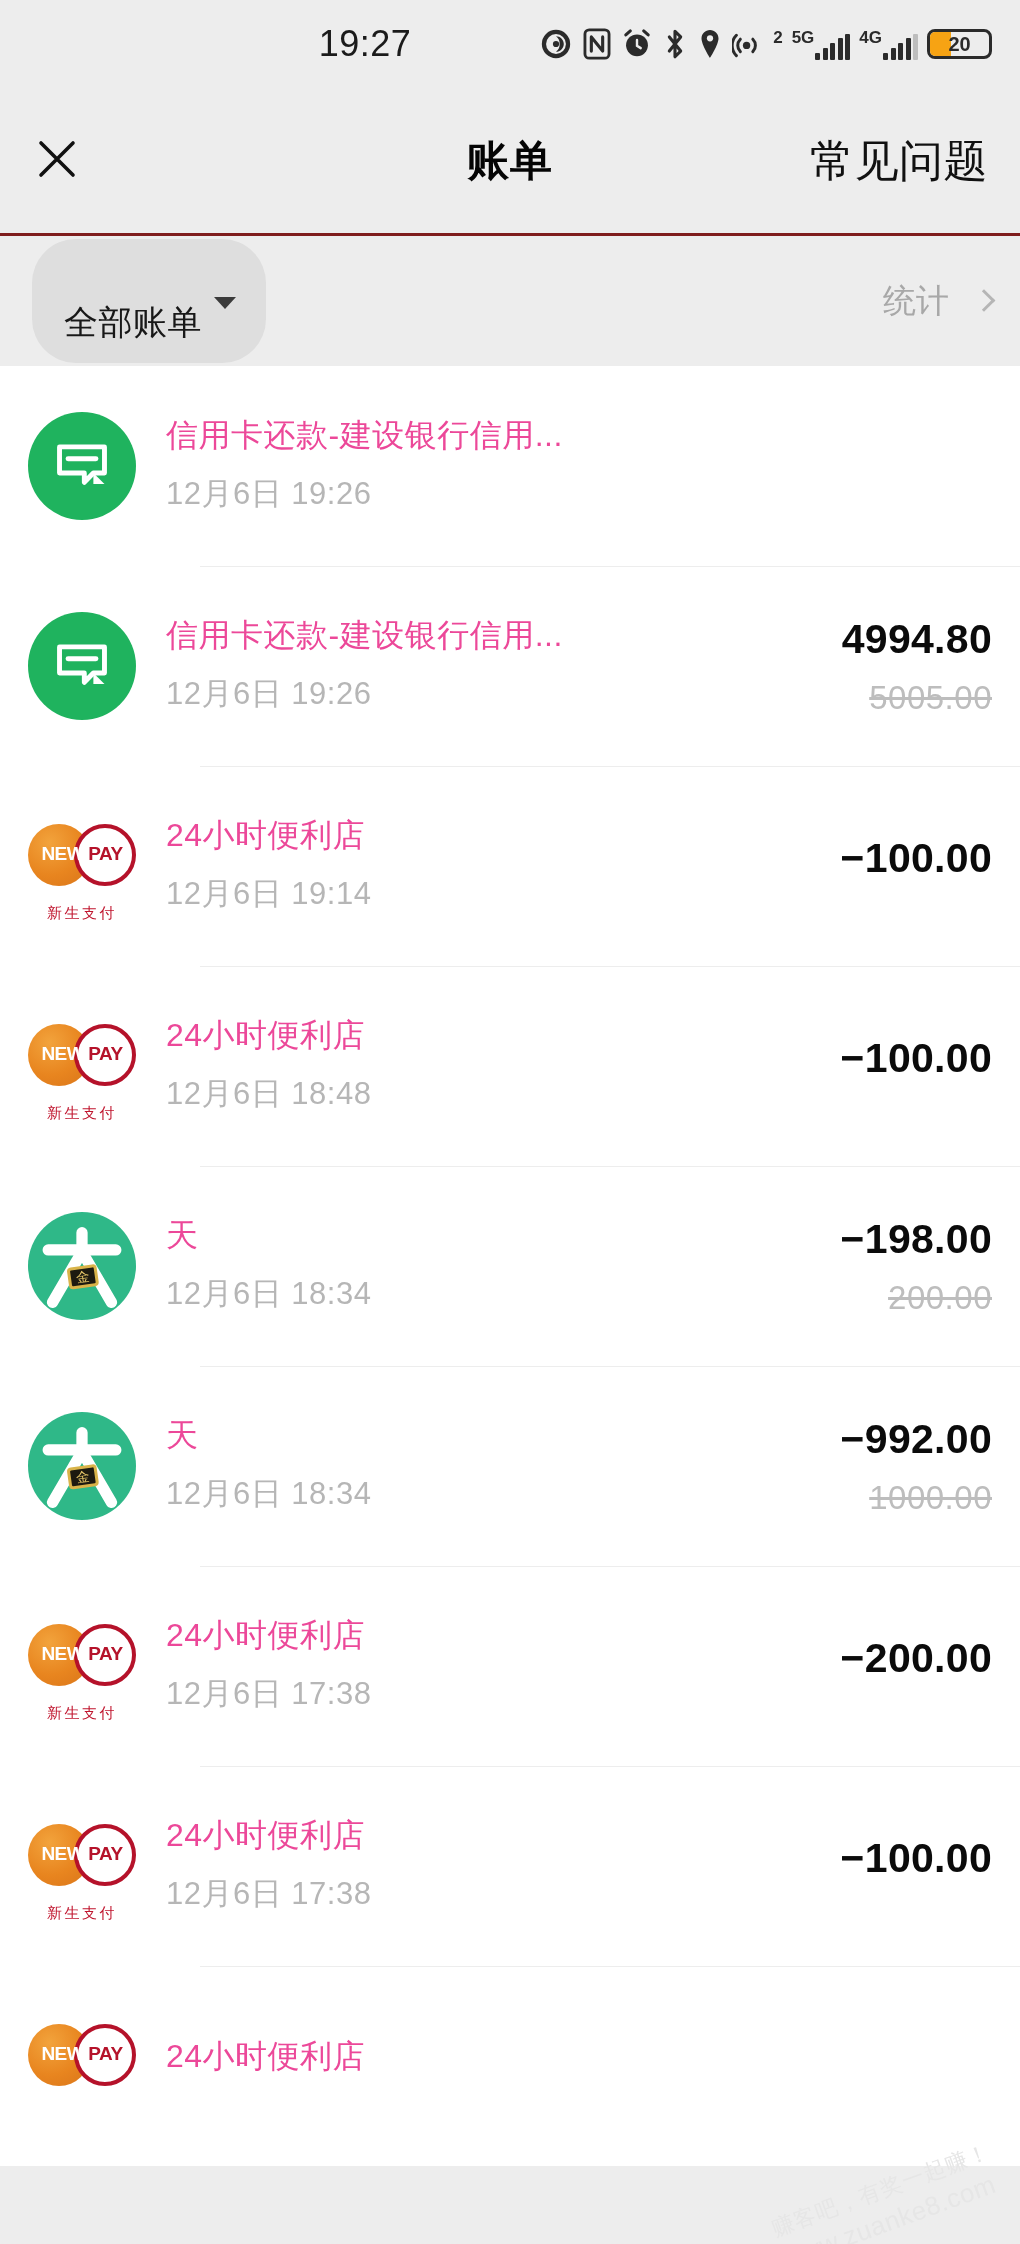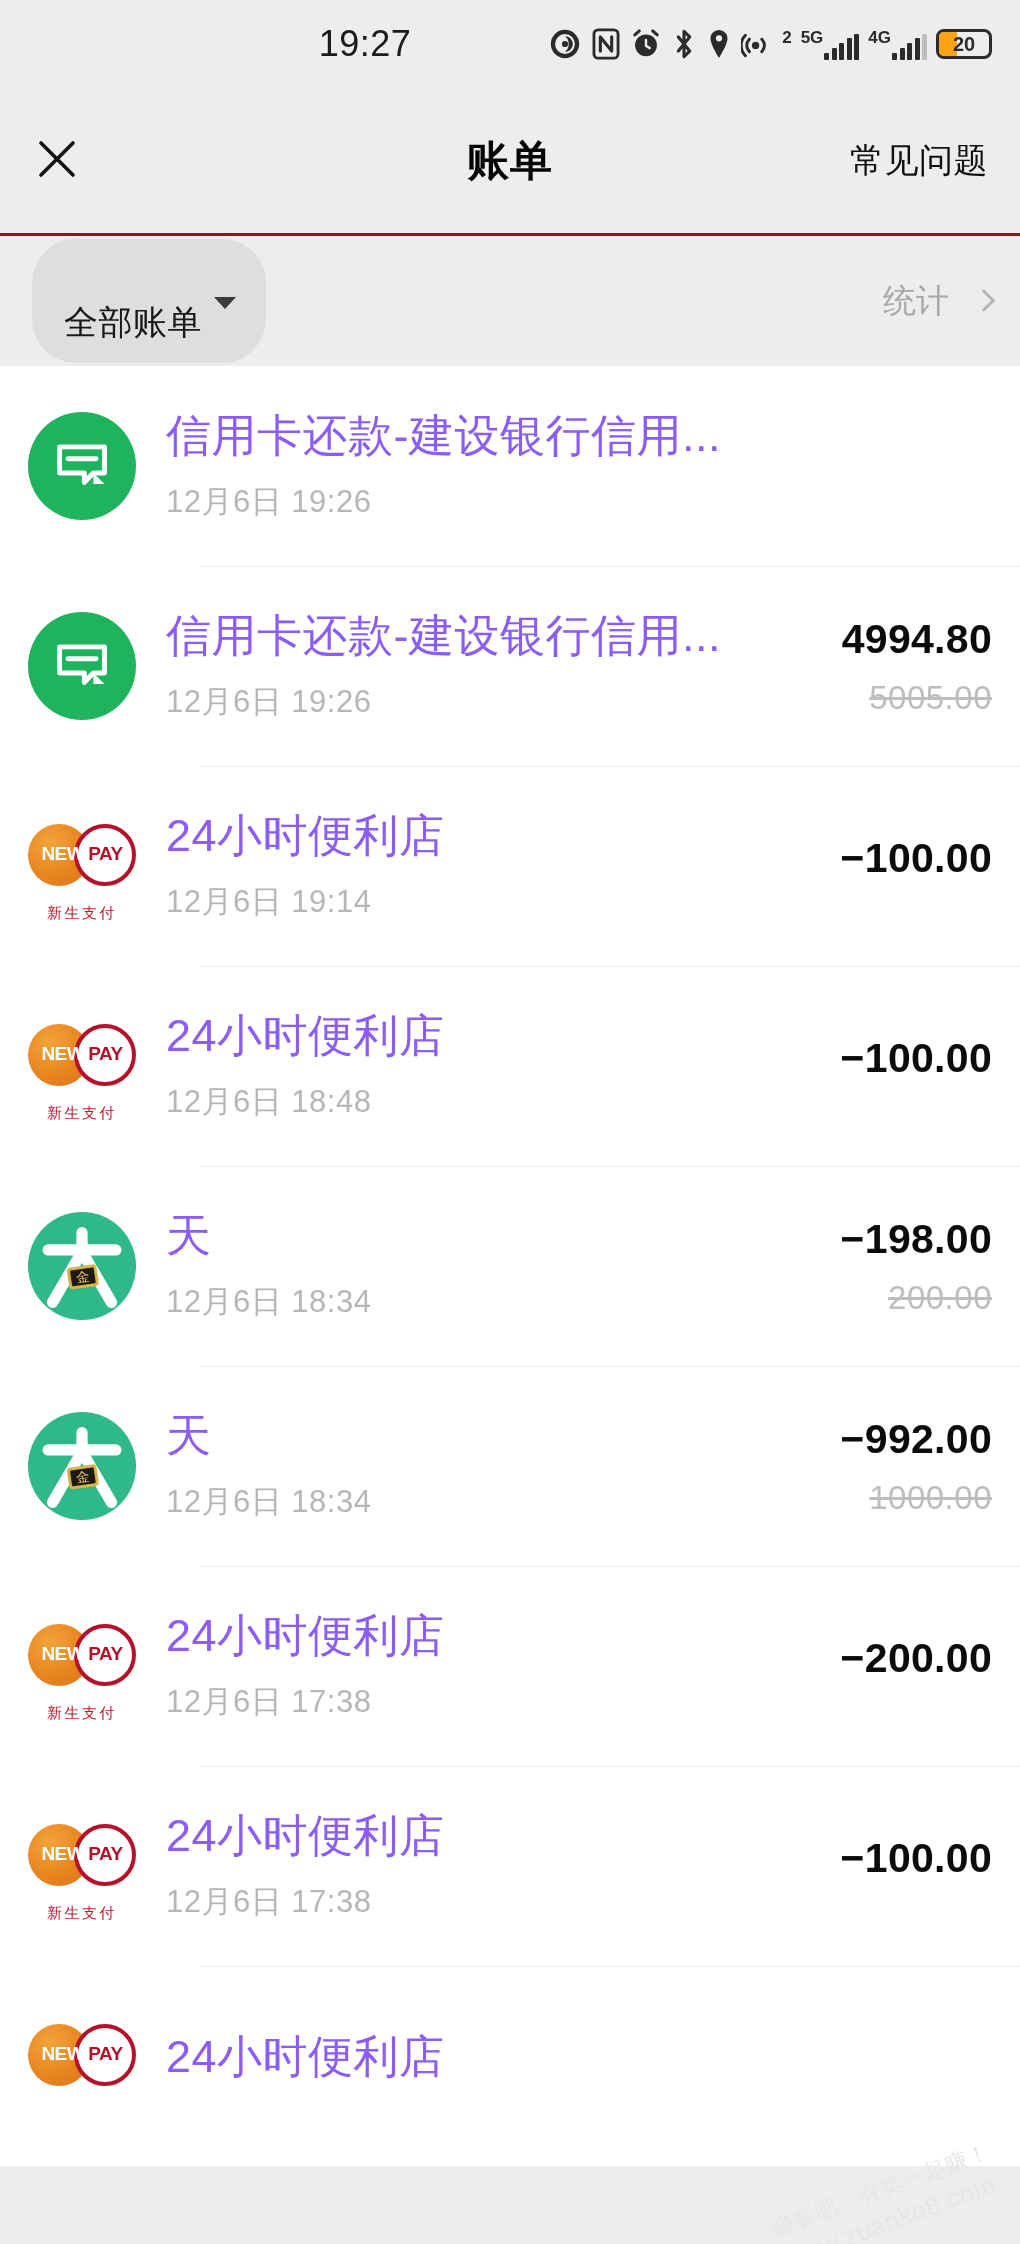--- a/index.html
+++ b/index.html
@@ -29,21 +29,21 @@
   .sb-icons svg { display:block; }
   .sb-5g, .sb-4g { display:flex; align-items:flex-end; gap:1px; }
   .sb-net-label { font-size:17px; font-weight:700; color:#2b2b2b; line-height:1; margin-bottom:14px; }
   .bars { display:flex; align-items:flex-end; gap:2.5px; height:26px; }
   .bars i { display:block; width:5px; background:#2b2b2b; border-radius:1px; }
   .bars i:nth-child(1){height:7px;} .bars i:nth-child(2){height:12px;}
   .bars i:nth-child(3){height:17px;} .bars i:nth-child(4){height:22px;}
   .bars i:nth-child(5){height:26px;}
   .bars.dim i:nth-child(5){ background:#bdbdbd; }
   .battery {
-    position:relative; width:56px; height:30px; border:3px solid #2b2b2b;
+    position:relative; width:65px; height:30px; border:3px solid #2b2b2b;
     border-radius:8px; display:flex; align-items:center; overflow:hidden;
   }
   .battery:after {
     content:""; position:absolute; right:-8px; top:9px; width:5px; height:12px;
     background:#2b2b2b; border-radius:0 3px 3px 0;
   }
   .bat-fill { position:absolute; left:0; top:0; bottom:0; width:36%; background:#f7a313; }
   .bat-num {
     position:relative; z-index:2; width:100%; text-align:center;
     font-size:20px; font-weight:700; color:#2b2b2b; line-height:1;
@@ -55,21 +55,21 @@
     display:flex; align-items:center; justify-content:center;
     border-bottom:3px solid #7f1d1d;
   }
   .hdr-close {
     position:absolute; left:22px; top:50%; transform:translateY(-50%);
     width:70px; height:70px; display:flex; align-items:center; justify-content:center;
   }
   .hdr-title { font-size:42px; font-weight:700; color:#040404; letter-spacing:1px; }
   .hdr-action {
     position:absolute; right:32px; top:50%; transform:translateY(-50%);
-    font-size:34px; color:#111; letter-spacing:0.5px;
+    font-size:44px; color:#111; letter-spacing:0.5px;
   }
 
   
   .filterbar {
     position:relative; height:130px; background:#ededed;
     display:flex; align-items:center; padding:0 32px;
   }
   .filter-pill {
     display:inline-flex; align-items:center; gap:12px;
     background:#dedede; border-radius:44px; padding:17px 30px 17px 32px;
@@ -116,21 +116,21 @@
   .txrow .divider {
     position:absolute; left:200px; right:0; top:0; height:1px; background:#ededed;
   }
   .txrow:first-child .divider { display:none; }
   .tx-icon {
     width:112px; height:112px; flex:0 0 112px; margin-right:28px;
     display:flex; align-items:center; justify-content:center; position:relative;
   }
   .tx-mid { flex:1 1 auto; min-width:0; padding-right:20px; }
   .tx-title {
-    font-size:45px; color:#8b5cf6; letter-spacing:0.5px;
+    font-size:32px; color:#ec4899; letter-spacing:0.5px;
     white-space:nowrap; overflow:hidden; text-overflow:ellipsis;
     max-width:590px; line-height:1.18;
   }
   .tx-time { font-size:31px; color:#b6b6b6; margin-top:18px; letter-spacing:0.5px; }
   .tx-right { flex:0 0 auto; text-align:right; }
   .tx-amount { font-size:41px; font-weight:700; color:#0b0b0b; letter-spacing:0.3px; line-height:1.18; }
   .tx-original {
     font-size:33px; color:#bdbdbd; margin-top:16px;
     text-decoration:line-through; letter-spacing:0.5px;
   }

